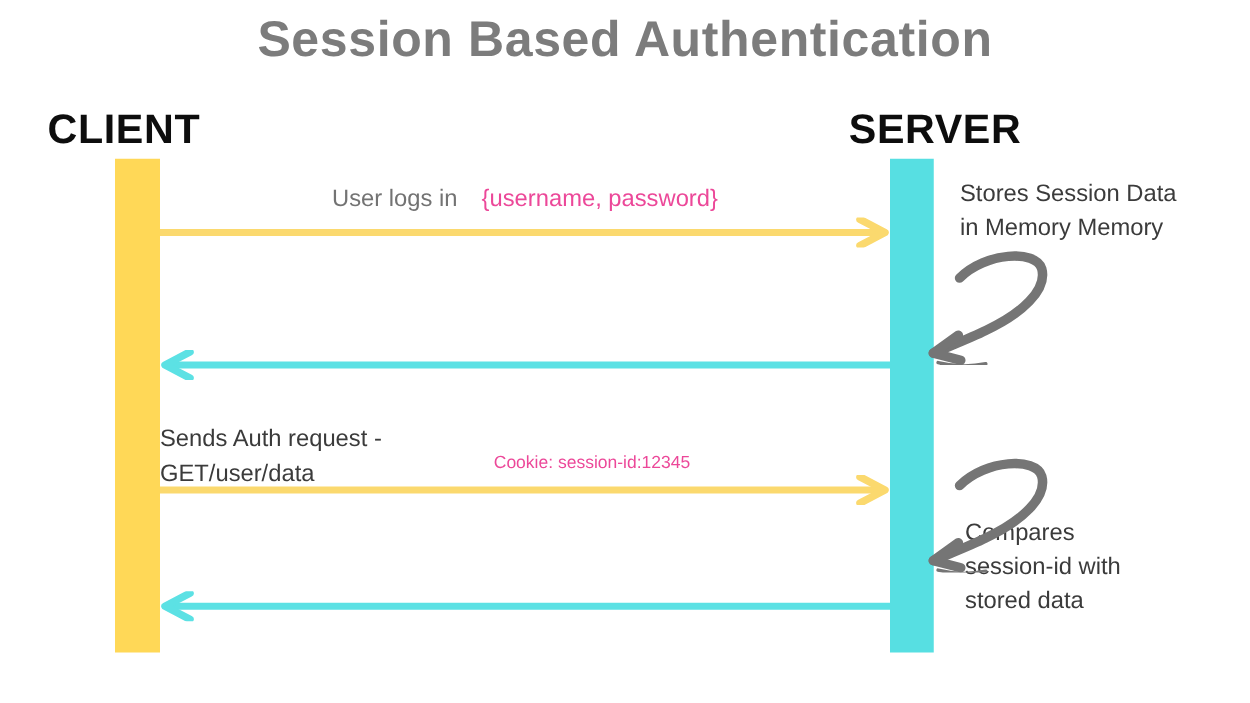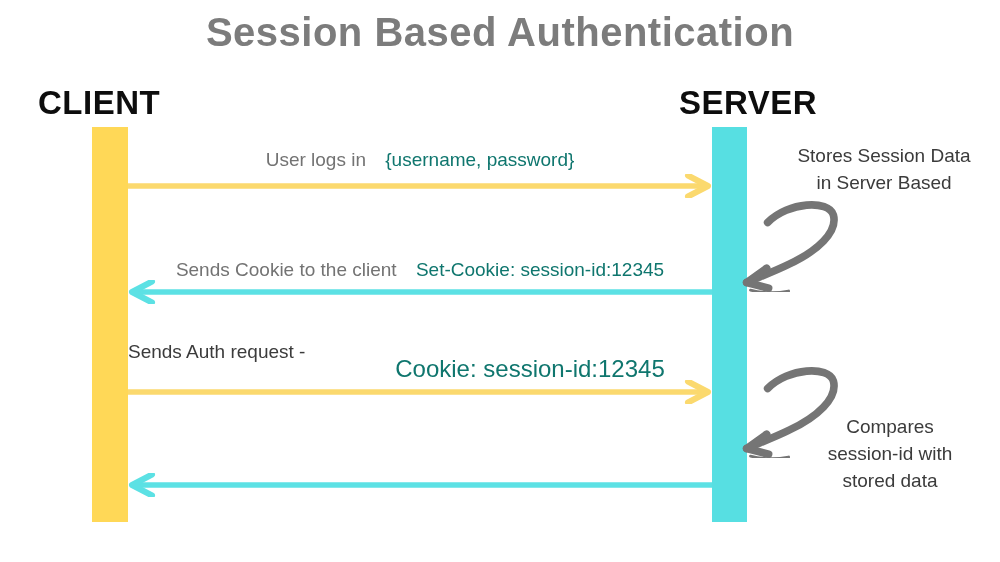--- a/index.html
+++ b/index.html
@@ -18,41 +18,41 @@
   .actor.server{left:648px;margin-left:31px;}
   .lifeline{position:absolute;top:127px;height:395px;}
   .lifeline.client-line{left:92px;width:36px;background:#ffd857;}
   .lifeline.server-line{left:712px;width:35px;background:#57dfe2;}
 
   .msg{
     position:absolute;left:128px;width:584px;text-align:center;
     font-size:19px;line-height:26px;white-space:nowrap;
   }
   .dark{color:#737373;}
-  .orange{color:#0f766e;}
+  .orange{color:#ec4899;}
   .msg .payload{margin-left:14px;}
   .msg1{top:147px;}
   .msg2{top:257px;}
   .msg4{top:447px;}
   .msg3-label{
     position:absolute;left:128px;top:338px;width:320px;text-align:left;
     font-size:19px;line-height:28px;color:#3b3b3b;white-space:nowrap;
   }
   .msg3-payload{
-    position:absolute;left:395px;top:356px;width:270px;text-align:center;
-    font-size:24px;line-height:26px;white-space:nowrap;
+    position:absolute;left:395px;top:356px;width:270px;
+    font-size:14px;line-height:26px;white-space:nowrap;
   }
   .arrow-svg{position:absolute;left:128px;width:584px;height:24px;display:block;}
   .arrow1{top:174px;}
   .arrow2{top:280px;}
   .arrow3{top:380px;}
   .arrow4{top:473px;}
 
   .note{
-    position:absolute;text-align:center;font-size:19px;line-height:27px;color:#3b3b3b;white-space:nowrap;
+    position:absolute;text-align:left;font-size:19px;line-height:27px;color:#3b3b3b;white-space:nowrap;
   }
   .note1{left:768px;top:142px;width:232px;}
   .note2{left:772px;top:413px;width:236px;}
   .swoosh{position:absolute;width:115px;height:100px;}
   .swoosh1{left:733px;top:192px;}
   .swoosh2{left:733px;top:358px;}
 </style>
 </head>
 <body>
 
@@ -68,46 +68,43 @@
 
   <div class="msg msg1">
     <span class="dark">User logs in</span>
     <span class="orange payload">{username, password}</span>
   </div>
   <svg class="arrow-svg arrow1" viewBox="0 0 584 24">
     <line x1="0" y1="12" x2="576" y2="12" stroke="#FBD96E" stroke-width="5.5"></line>
     <polyline points="560,1.5 580,12 560,22.5" fill="none" stroke="#FBD96E" stroke-width="6" stroke-linecap="round" stroke-linejoin="round"></polyline>
   </svg>
 
-  <div class="msg msg2">
-    <span class="dark">Sends Cookie to the client</span>
-    <span class="orange payload">Set-Cookie: session-id:12345</span>
-  </div>
   <svg class="arrow-svg arrow2" viewBox="0 0 584 24">
     <line x1="8" y1="12" x2="584" y2="12" stroke="#5CE1E4" stroke-width="5.5"></line>
     <polyline points="24,1.5 4,12 24,22.5" fill="none" stroke="#5CE1E4" stroke-width="6" stroke-linecap="round" stroke-linejoin="round"></polyline>
   </svg>
 
   <div class="msg3-label">
     <div>Sends Auth request -</div>
+    <div>GET/user/data</div>
   </div>
   <div class="msg3-payload orange">Cookie: session-id:12345</div>
   <svg class="arrow-svg arrow3" viewBox="0 0 584 24">
     <line x1="0" y1="12" x2="576" y2="12" stroke="#FBD96E" stroke-width="5.5"></line>
     <polyline points="560,1.5 580,12 560,22.5" fill="none" stroke="#FBD96E" stroke-width="6" stroke-linecap="round" stroke-linejoin="round"></polyline>
   </svg>
 
   <svg class="arrow-svg arrow4" viewBox="0 0 584 24">
     <line x1="8" y1="12" x2="584" y2="12" stroke="#5CE1E4" stroke-width="5.5"></line>
     <polyline points="24,1.5 4,12 24,22.5" fill="none" stroke="#5CE1E4" stroke-width="6" stroke-linecap="round" stroke-linejoin="round"></polyline>
   </svg>
 
   <div class="note note1">
     <div>Stores Session Data</div>
-    <div>in Server Based</div>
+    <div>in Memory Memory</div>
   </div>
   <svg class="swoosh swoosh1" viewBox="0 0 120 105">
     <path d="M 36,32 C 58,10 100,8 105,24 C 110,42 88,62 58,76 C 46,82 28,89 14,95" fill="none" stroke="#757575" stroke-width="8" stroke-linecap="round"></path>
     <path d="M 14,95 L 35,80 M 14,95 L 37,101" fill="none" stroke="#757575" stroke-width="8" stroke-linecap="round"></path>
     <path d="M 18,103 C 34,107 48,106 58,104" fill="none" stroke="#757575" stroke-width="3" stroke-linecap="round"></path>
   </svg>
 
   <div class="note note2">
     <div>Compares</div>
     <div>session-id with</div>

